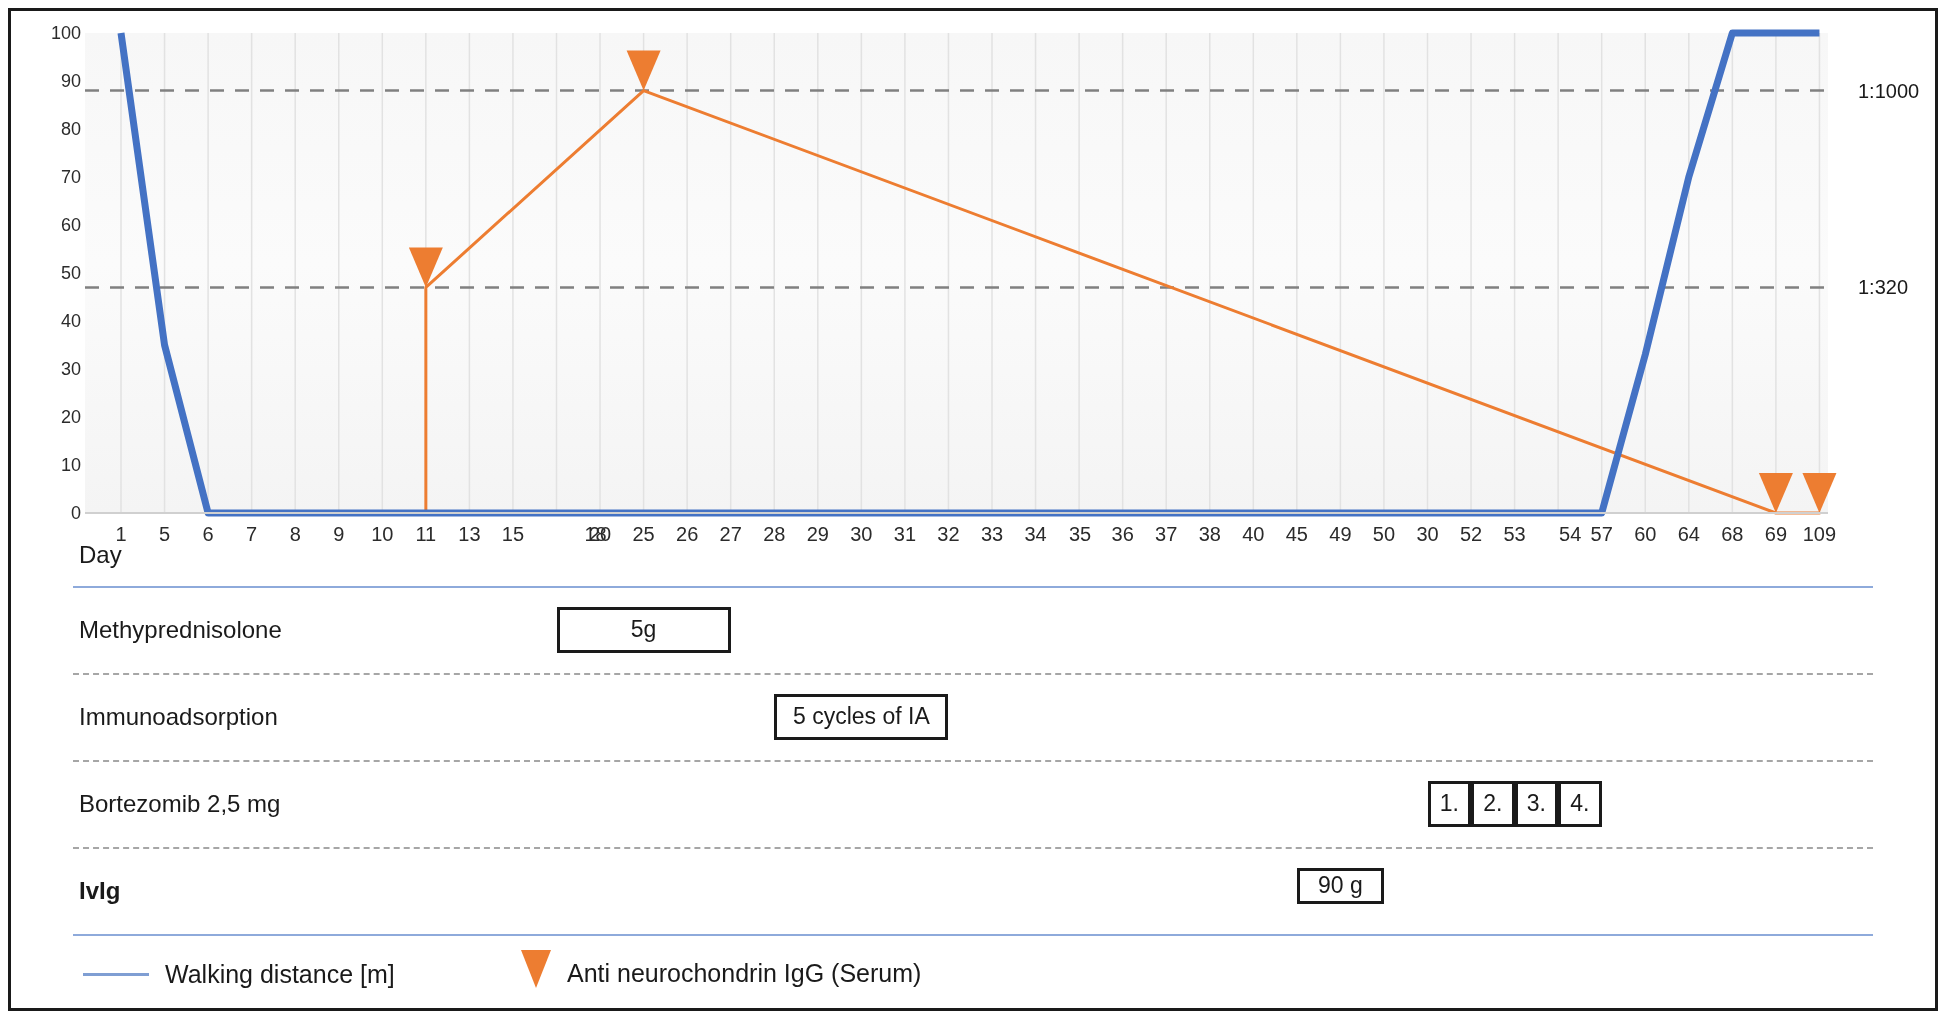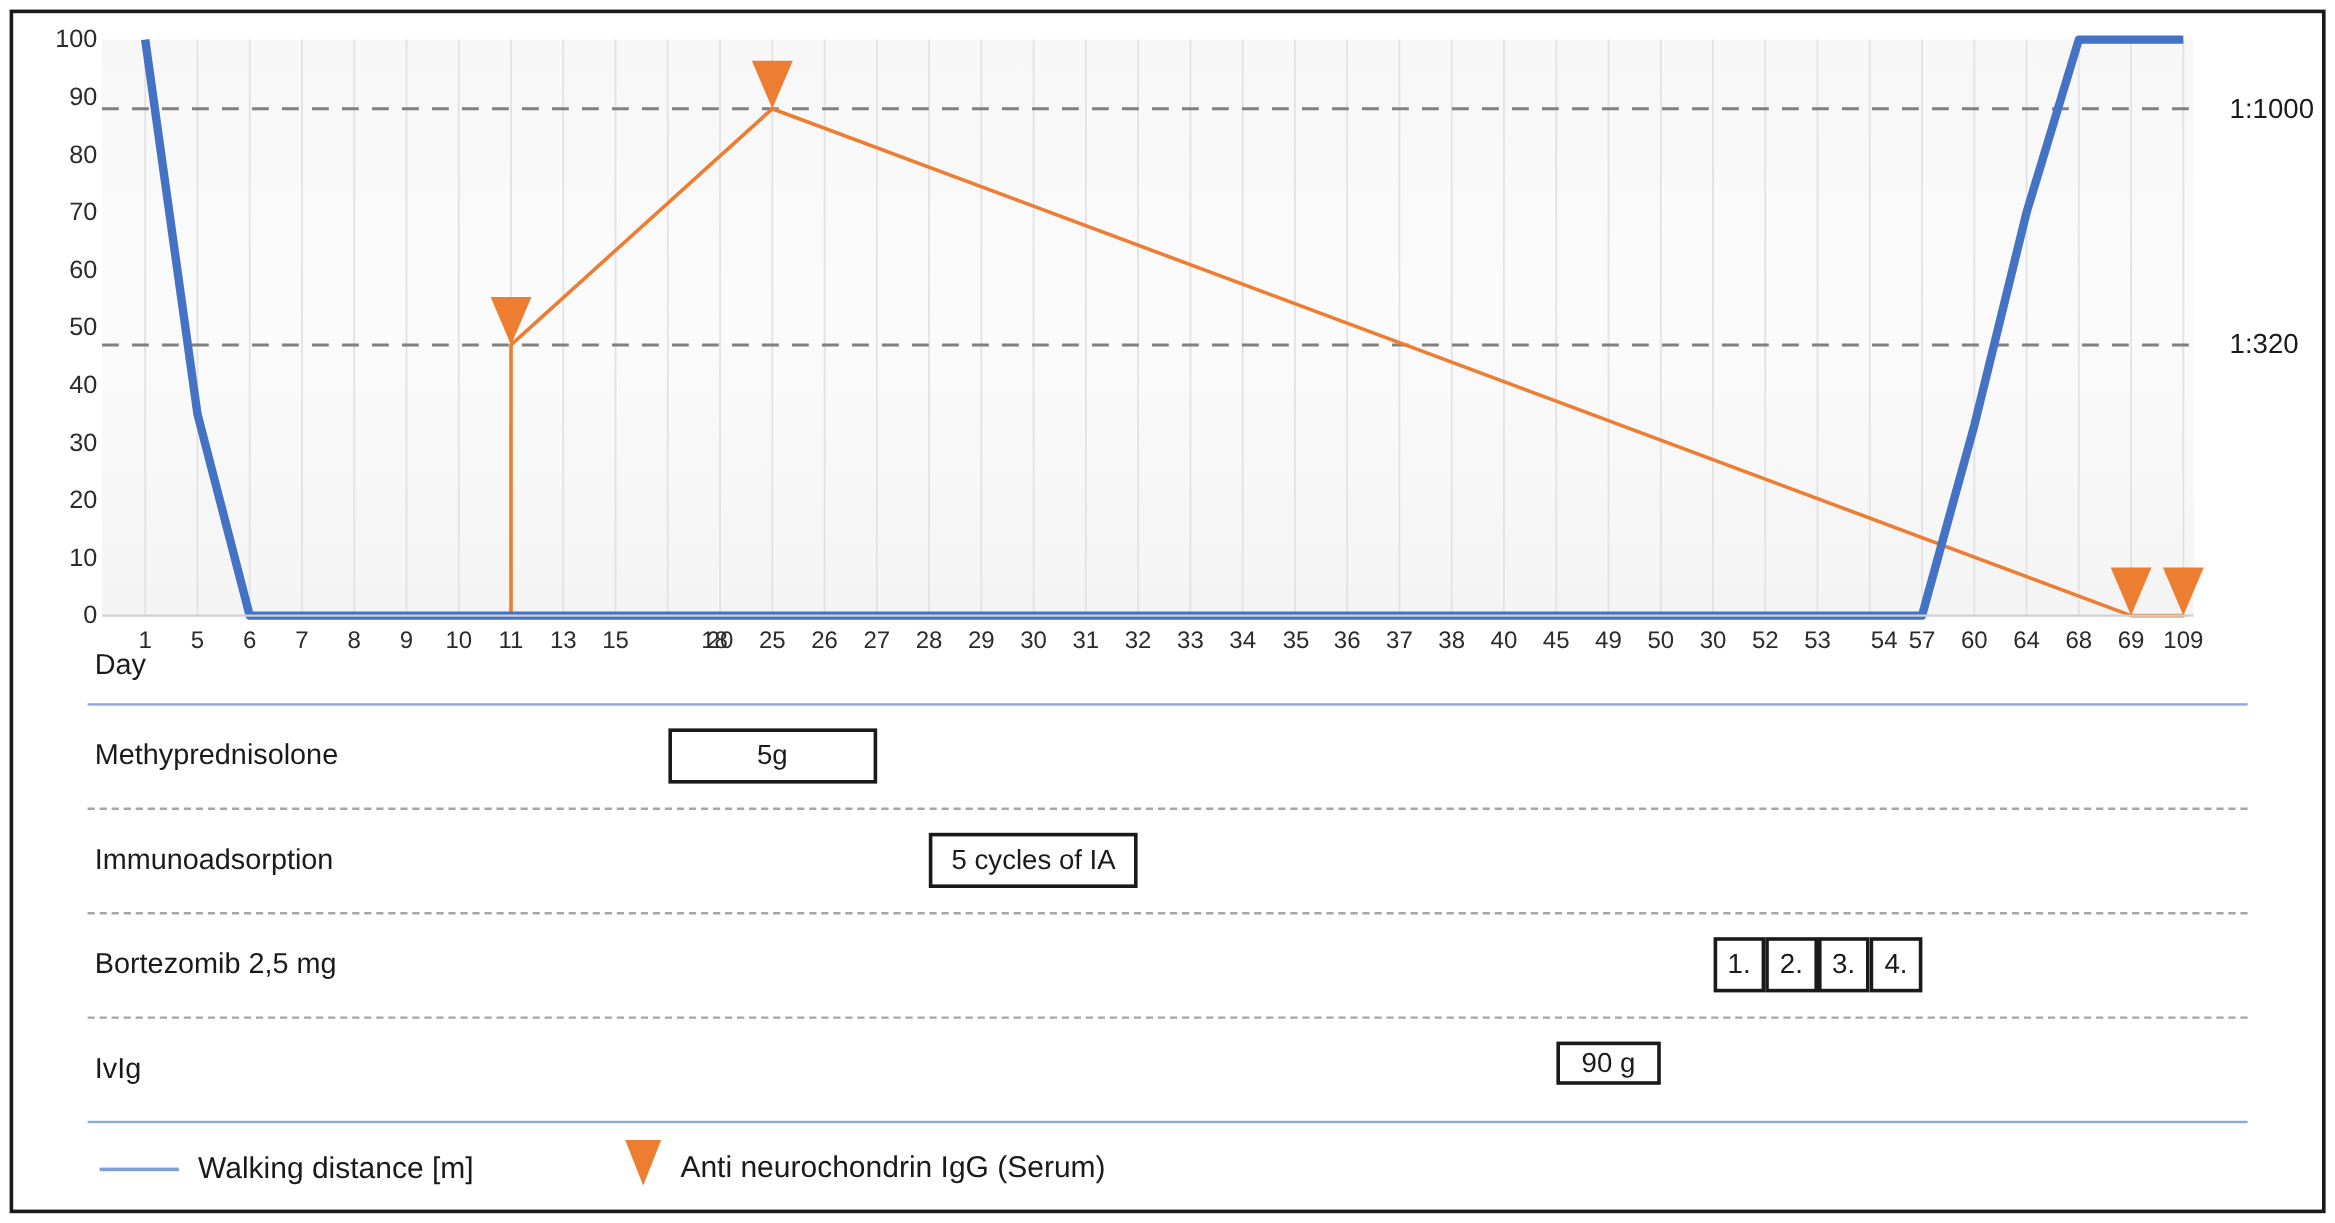--- a/index.html
+++ b/index.html
@@ -40,21 +40,21 @@
     position: absolute;
     left: 74px; top: 22px;
     width: 1743px; height: 480px;
     overflow: visible;
   }
   .ytick {
     position: absolute;
     right: 0;
     width: 56px;
     text-align: right;
-    font-size: 21px;
+    font-size: 18px;
     color: #2b2b2b;
     line-height: 1;
     transform: translateY(-50%);
   }
   #ytick-holder {
     position: absolute;
     left: 0; top: 22px;
     width: 70px; height: 480px;
   }
   .xtick {
@@ -64,21 +64,21 @@
     color: #2b2b2b;
     white-space: nowrap;
   }
   #xtick-holder {
     position: absolute;
     left: 74px; top: 512px;
     width: 1743px; height: 34px;
   }
   .ref-label {
     position: absolute;
-    font-size: 23px;
+    font-size: 20px;
     color: #1a1a1a;
     white-space: nowrap;
     transform: translateY(-50%);
   }
 
   
   #timeline {
     position: absolute;
     left: 0; top: 520px;
     width: 1930px; height: 483px;
@@ -285,21 +285,21 @@
           <div class="sep-dashed" style="top: 142px;"></div>
           <div class="rowlabel" style="top: 185.5px;">Immunoadsorption</div>
           <div class="tbox" style="left: 763.25px; width: 174.2px; top: 162.5px; height: 46px;">5 cycles of IA</div>
           <div class="sep-dashed" style="top: 229px;"></div>
           <div class="rowlabel" style="top: 272.5px;">Bortezomib 2,5 mg</div>
           <div class="tbox" style="left: 1416.5px; width: 43.55px; top: 249.5px; height: 46px;">1.</div>
           <div class="tbox" style="left: 1460.05px; width: 43.55px; top: 249.5px; height: 46px;">2.</div>
           <div class="tbox" style="left: 1503.6px; width: 43.55px; top: 249.5px; height: 46px;">3.</div>
           <div class="tbox" style="left: 1547.15px; width: 43.55px; top: 249.5px; height: 46px;">4.</div>
           <div class="sep-dashed" style="top: 316px;"></div>
-          <div class="rowlabel" style="top: 359.5px;">IvIg</div>
+          <div class="rowlabel" style="top: 359.5px; font-weight: bold;">IvIg</div>
           <div class="tbox" style="left: 1285.85px; width: 87.1px; top: 336.5px; height: 36px;">90 g</div>
         </div>
       <div class="sep-solid" style="top:403px;"></div>
     </div>
 
     <div id="legend">
       <div class="legend-item" style="left:72px; top:4px;">
         <span class="legend-line"></span>
         <span class="legend-text">Walking distance [m]</span>
       </div>

